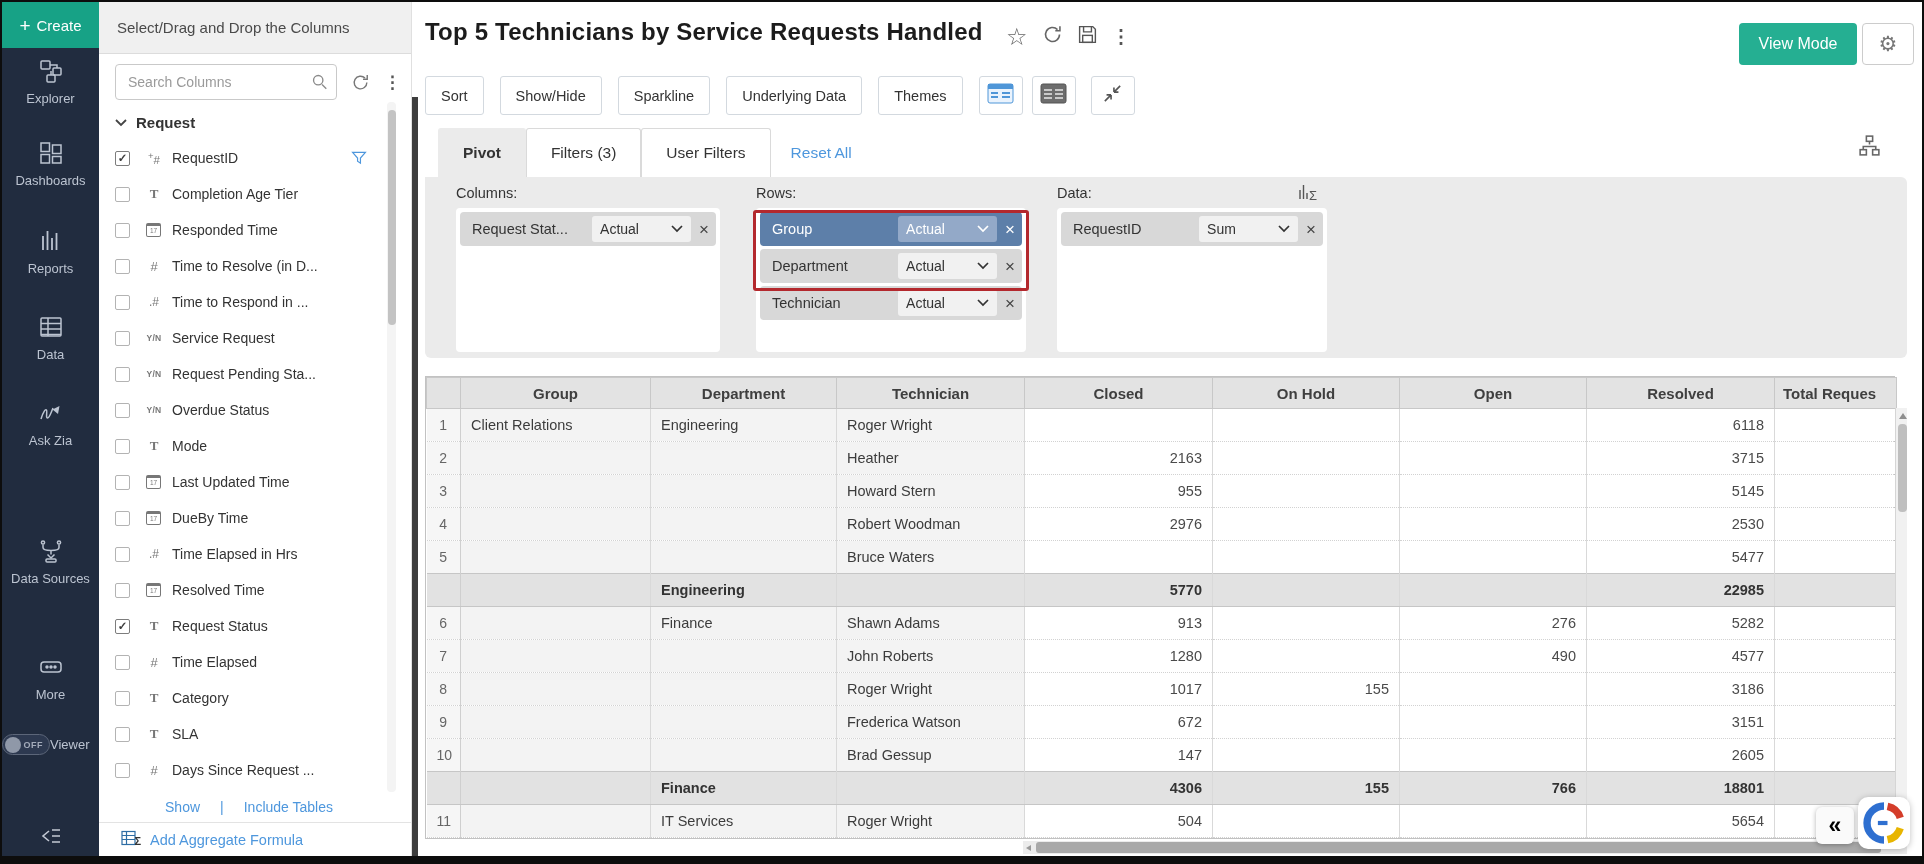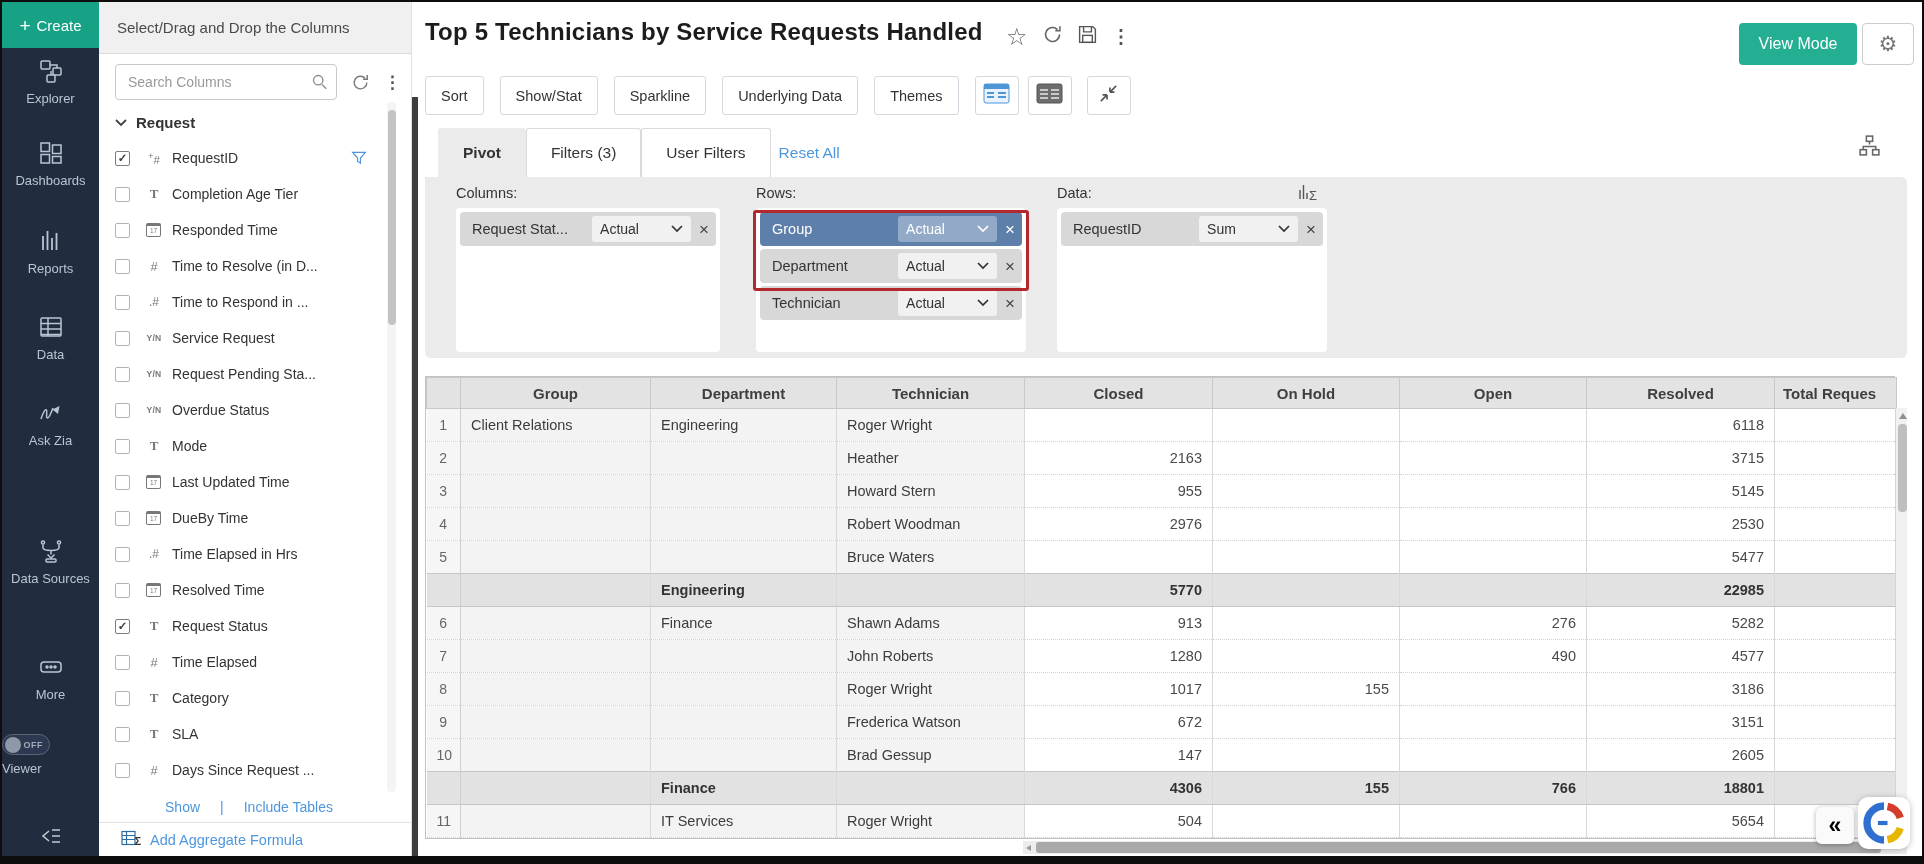--- a/index.html
+++ b/index.html
@@ -8,21 +8,21 @@
 .window{position:relative;width:1924px;height:864px;background:#fff;border:2px solid #0d0d0d;overflow:hidden}
 .bottombar{position:absolute;left:0;bottom:0;width:100%;height:6px;background:#0d0d0d;z-index:60}
 
 
 .sidebar{position:absolute;left:0;top:0;width:97px;height:100%;background:#212c3f;z-index:10}
 .create{position:absolute;left:0;top:0;width:97px;height:46px;background:#17a286;color:#fff;display:flex;align-items:center;justify-content:center;gap:6px;font-size:15px;cursor:pointer}
 .create .plus{font-size:19px;font-weight:400;line-height:1}
 .nav-item{position:absolute;left:0;width:97px;display:flex;flex-direction:column;align-items:center;gap:7px;color:#bcc4d1;font-size:13px;text-align:center;cursor:pointer;line-height:1.25}
 .nav-item .nlabel{padding:0 4px}
 .nicon{height:26px;display:flex;align-items:center;justify-content:center}
-.viewer-item{position:absolute;left:0;top:732px;width:97px;display:flex;flex-direction:column;gap:6px;color:#bcc4d1;font-size:13px}
+.viewer-item{position:absolute;left:0;top:732px;width:97px;display:flex;flex-direction:row;align-items:center;color:#bcc4d1;font-size:13px}
 .vpill{position:relative;width:48px;height:21px;border-radius:11px;background:#2d3950;border:1px solid #5c6679}
 .vknob{position:absolute;left:2px;top:1.5px;width:16px;height:16px;border-radius:50%;background:#8f98a8}
 .vofftxt{position:absolute;right:6px;top:5px;font-size:9px;font-weight:700;color:#a3abba;letter-spacing:.5px}
 .side-collapse{position:absolute;left:0;bottom:14px;width:97px;display:flex;justify-content:center;cursor:pointer}
 
 
 .lpanel{position:absolute;left:97px;top:0;width:313px;height:100%;background:#fff;border-right:1px solid #e0e0e0}
 .lp-header{height:52px;background:#f0f0f0;border-bottom:1px solid #dcdcdc;display:flex;align-items:center;padding-left:18px;font-size:15px;color:#4a4a4a}
 .search-row{position:absolute;left:16px;top:62px;display:flex;align-items:center}
 .search-box{position:relative;width:222px}
@@ -65,21 +65,21 @@
 
 .toolbar{position:absolute;left:423px;top:74px;display:flex;align-items:center}
 .tbtn{height:39px;border:1px solid #d3d9df;border-radius:3px;background:#fff;padding:0 15px;font-size:14.5px;color:#333;display:flex;align-items:center;margin-right:16px;cursor:pointer;white-space:nowrap}
 .ibtn{width:44px;height:39px;border:1px solid #d3d9df;border-radius:3px;background:#fff;display:flex;align-items:center;justify-content:center;margin-right:9px;cursor:pointer}
 .ibtn.last{margin-left:6px}
 
 
 .tabs{position:absolute;left:436px;top:126px;height:49px;display:flex;align-items:stretch;z-index:3}
 .tab{padding:0 24px;display:flex;align-items:center;font-size:15.5px;color:#333;background:#fff;border:1px solid #dadada;border-bottom:none;cursor:pointer;border-radius:3px 3px 0 0}
 .tab.active{background:#ebebeb;font-weight:700;border-color:#ebebeb}
-.reset{margin-left:8px;display:flex;align-items:center;color:#4e97dd;font-size:15.5px;cursor:pointer}
+.reset{margin-left:20px;display:flex;align-items:center;color:#4e97dd;font-size:15.5px;cursor:pointer}
 .sitemap{position:absolute;left:1855px;top:131px;cursor:pointer}
 .cfg{position:absolute;left:423px;top:175px;width:1482px;height:181px;background:#ebebeb;border-radius:0 6px 6px 6px}
 .cfg-label{position:absolute;top:8px;font-size:14.5px;color:#333}
 .cfg-box{position:absolute;top:31px;height:144px;background:#fff;border-radius:4px;padding:4px}
 .chip{width:100%;height:34px;border-radius:4px;background:#d8d8d8;display:flex;align-items:center;padding:0 7px 0 12px;margin-bottom:3px;font-size:14.5px;color:#333;cursor:grab}
 .chip .clabel{white-space:nowrap;overflow:hidden;max-width:118px}
 .chip .agg{margin-left:auto;width:99px;height:26px;background:#f1f1f1;border-radius:3px;display:flex;align-items:center;justify-content:space-between;padding:0 8px;font-size:14px;color:#333;cursor:pointer;flex:0 0 99px}
 .chip .cx{margin-left:8px;font-size:17px;color:#444;cursor:pointer;line-height:1}
 .chip.blue{background:#5d7fa9;color:#fff}
 .chip.blue .agg{background:#93a9c8;color:#fff}
@@ -366,21 +366,21 @@
     </span>
     <span class="kebab">⋮</span>
   </div>
   <div class="view-mode">View Mode</div>
   <div class="gear-btn">
       <span>⚙</span>
     </div>
 
   <div class="toolbar" id="toolbar">
       <div class="tbtn">Sort</div>
-      <div class="tbtn">Show/Stat</div>
+      <div class="tbtn">Show/Hide</div>
       <div class="tbtn">Sparkline</div>
       <div class="tbtn">Underlying Data</div>
       <div class="tbtn">Themes</div>
       <div class="ibtn">
         <span><svg width="27" height="21" viewBox="0 0 27 21">
             <rect x="1" y="1" width="25" height="19" rx="2" fill="#eaf3fd" stroke="#4f96d8"></rect>
             <rect x="1" y="1" width="25" height="5" fill="#4f96d8"></rect>
             <path d="M4 10h7M4 14h7M15 10h8M15 14h8" stroke="#4f96d8" stroke-width="1.8"></path>
           </svg></span>
       </div>

